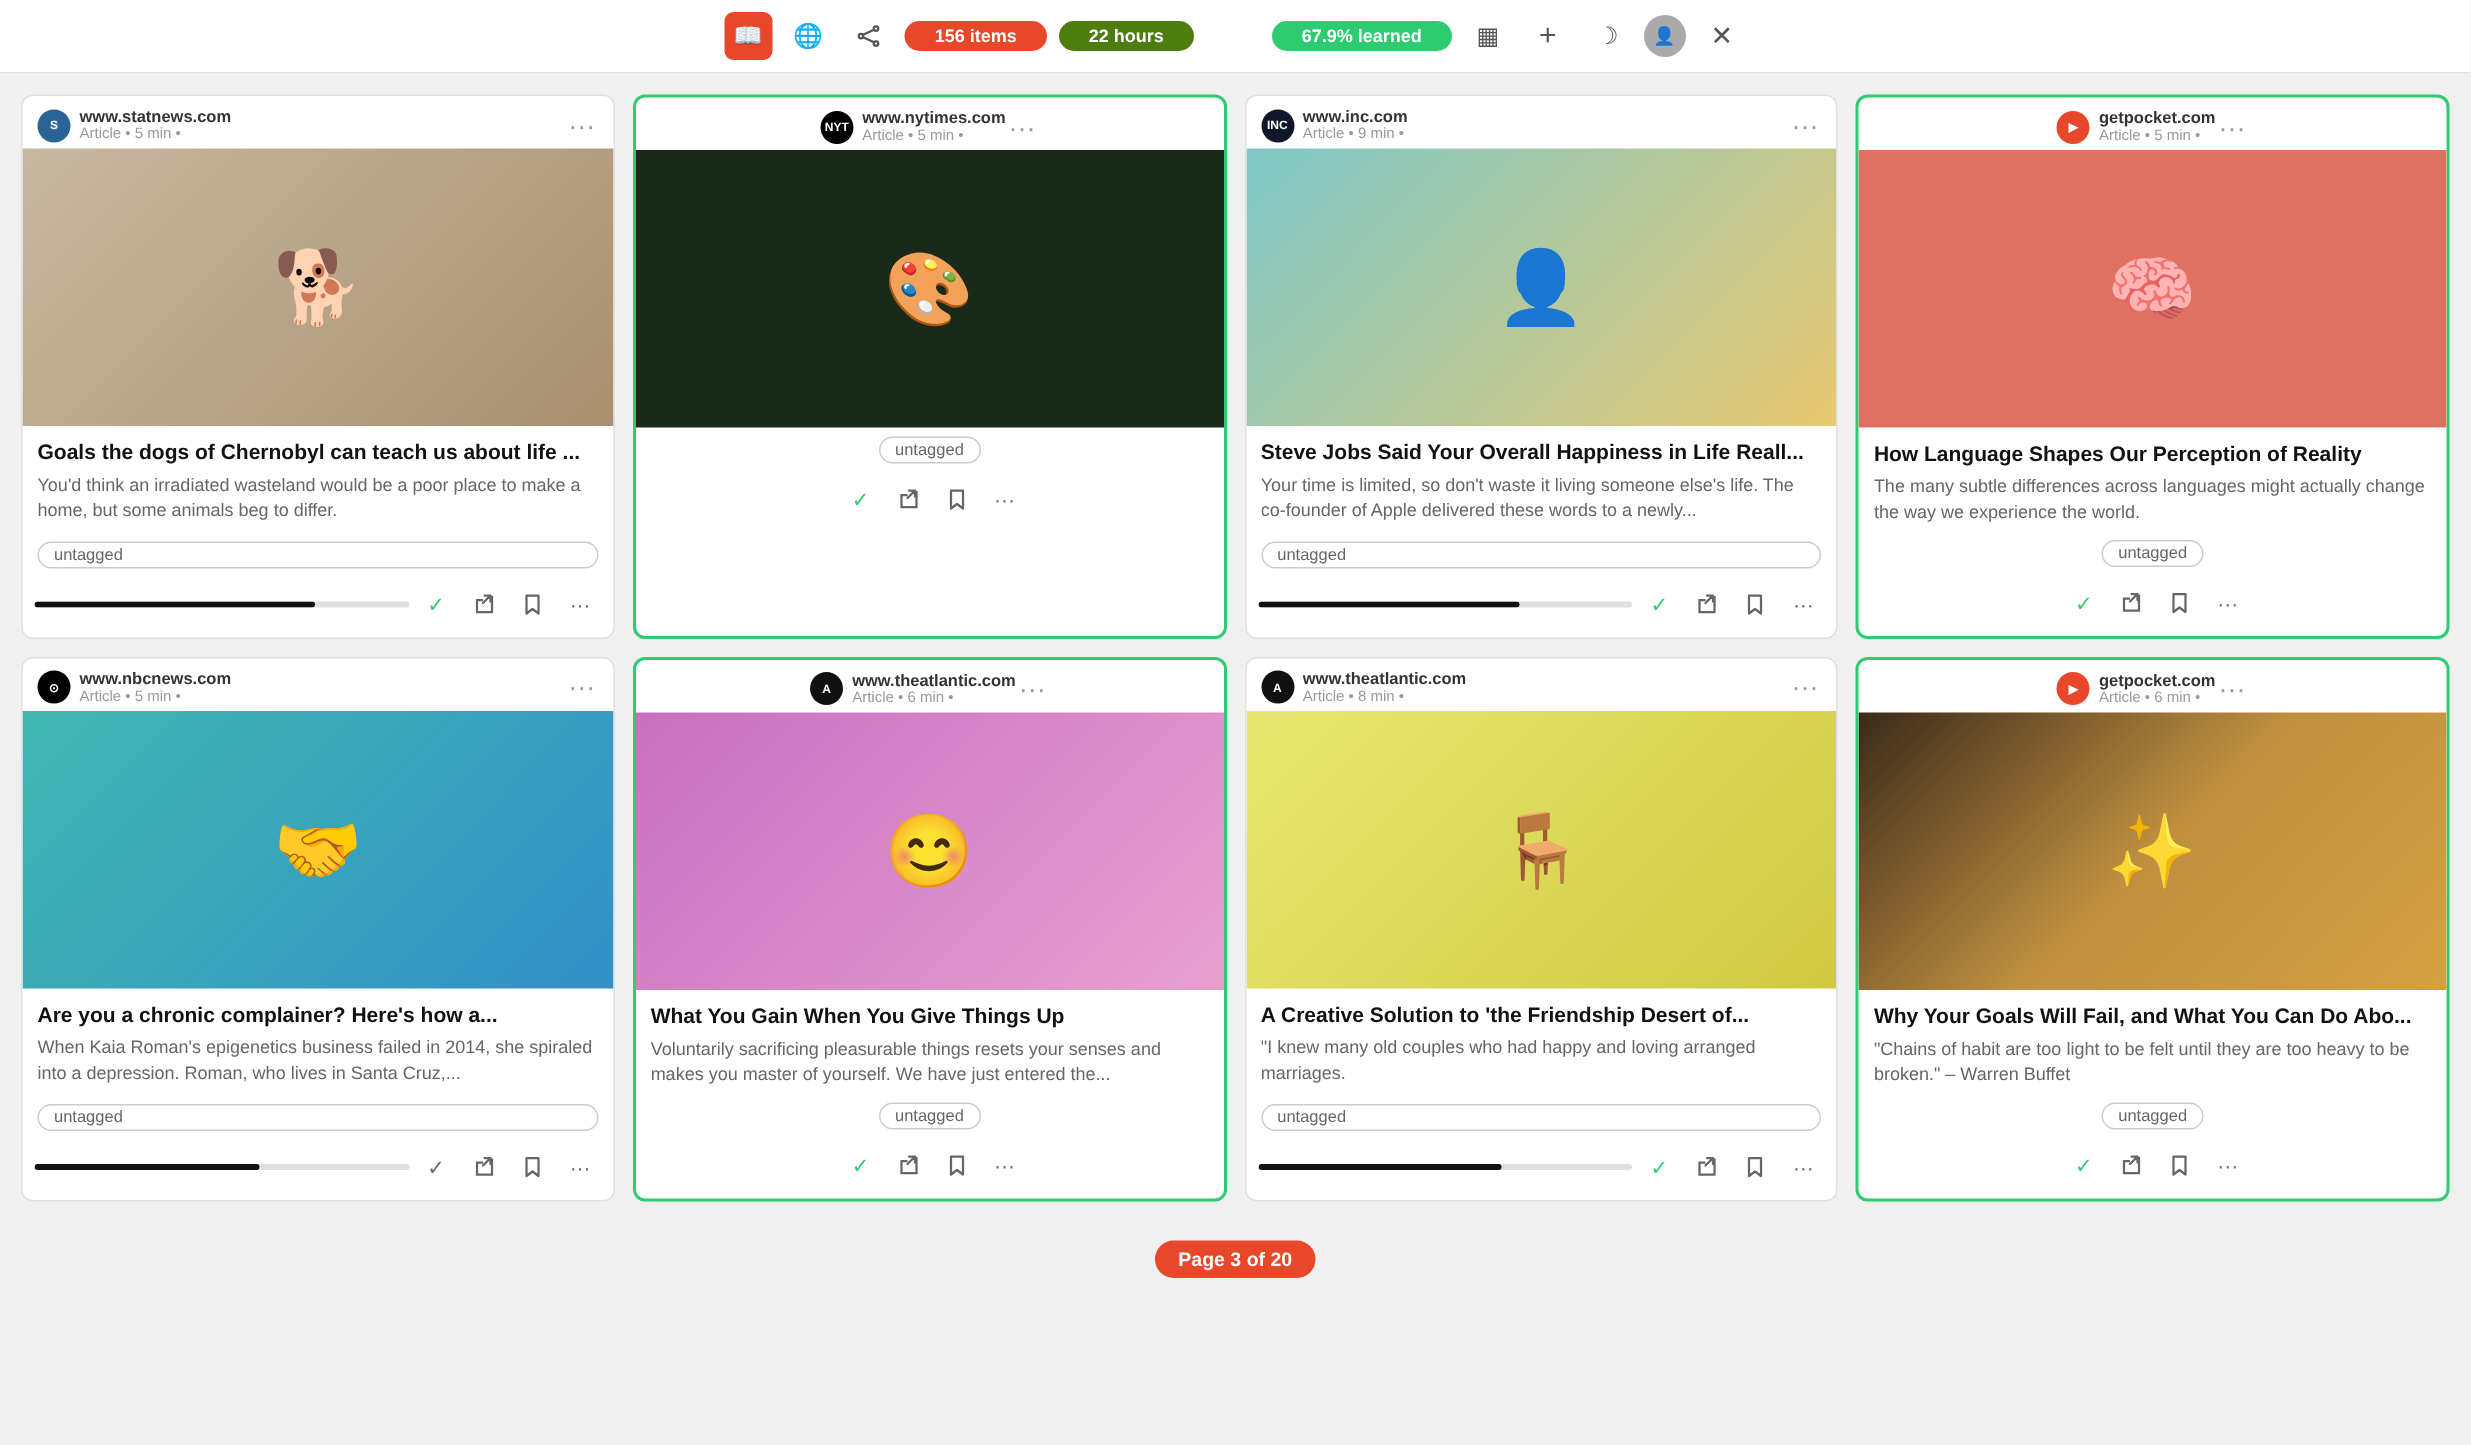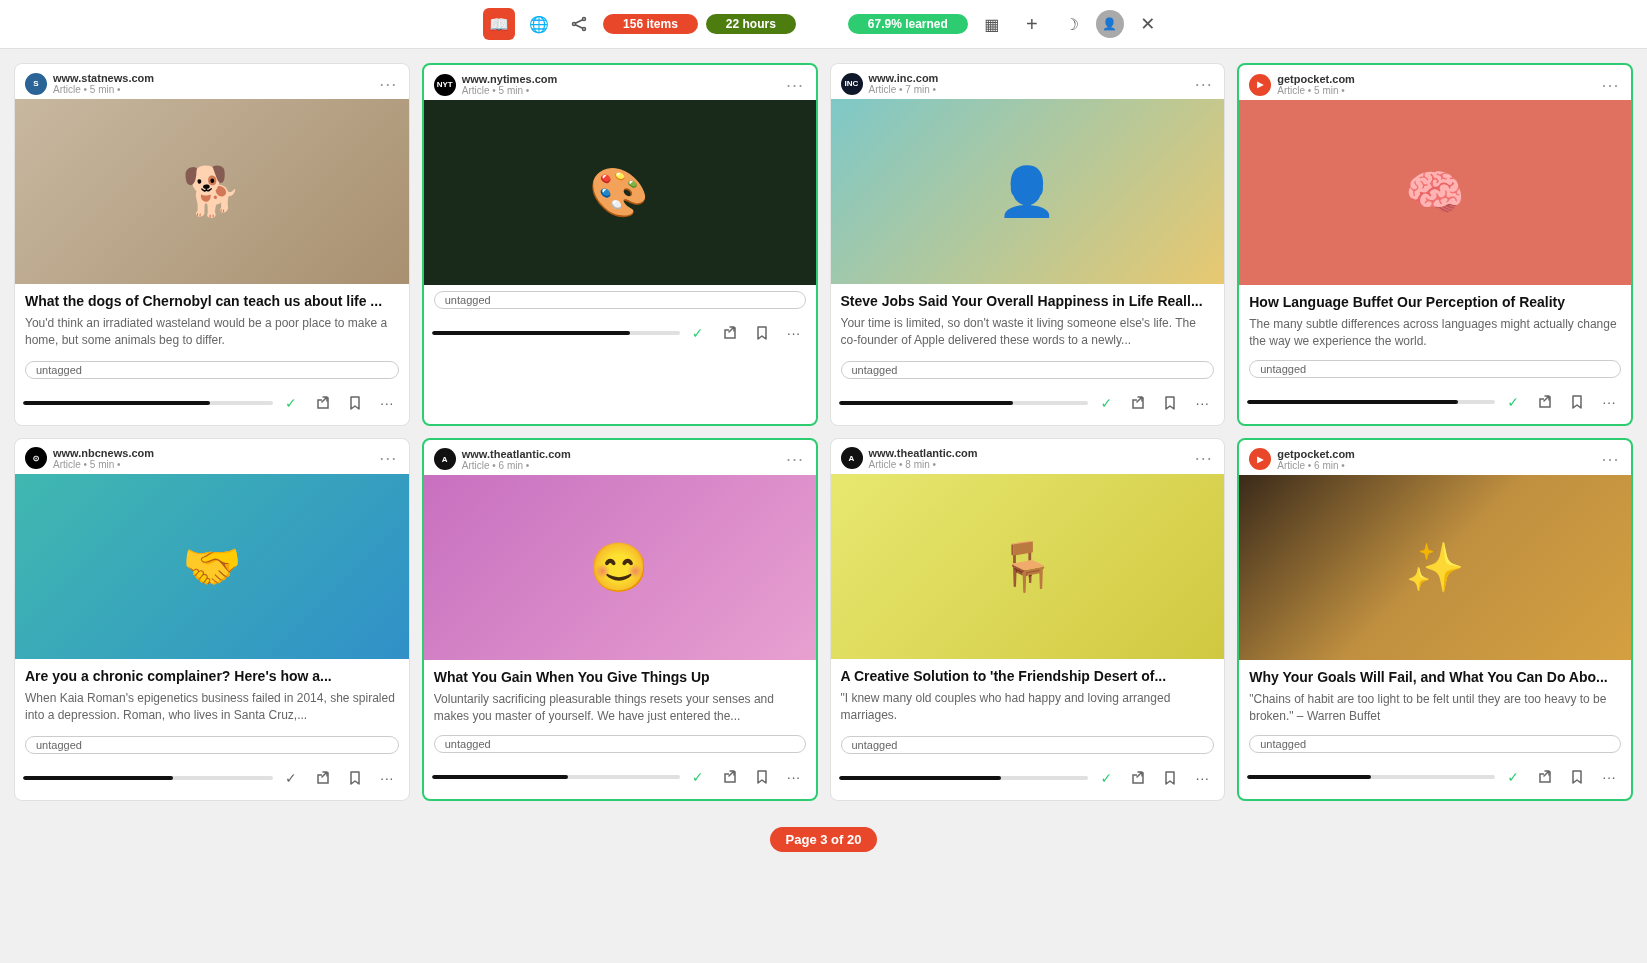--- a/index.html
+++ b/index.html
@@ -65,20 +65,21 @@
       background: #fff;
       border-radius: 8px;
       margin: 6px;
       overflow: hidden;
       border: 1px solid #e0e0e0;
       display: flex;
       flex-direction: column;
     }
     .card.highlighted {
       border: 2px solid #2ecc71;
+      align-items: center;
     }
 
     .card-header {
       display: flex;
       align-items: center;
       justify-content: space-between;
       padding: 8px 10px 4px;
     }
     .card-source-info {
       display: flex;
@@ -236,21 +237,21 @@
         </div>
         <div>
           <div class="card-meta-domain">www.statnews.com</div>
           <div class="card-meta-sub">Article • 5 min •</div>
         </div>
       </div>
       <div class="card-dots">···</div>
     </div>
     <div class="img-placeholder img-dogs" style="font-size:48px;">🐕</div>
     <div class="card-body">
-      <div class="card-title">What the dogs of Chernobyl can teach us about life ...</div>
+      <div class="card-title">Goals the dogs of Chernobyl can teach us about life ...</div>
       <div class="card-excerpt">You'd think an irradiated wasteland would be a poor place to make a home, but some animals beg to differ.</div>
     </div>
     <span class="card-tag">untagged</span>
     <div class="card-footer">
       <div class="progress-bar-wrap">
         <div class="progress-bar-fill" style="width:75%"></div>
       </div>
       <div class="footer-icon green">✓</div>
       <div class="footer-icon">
         <svg width="14" height="14" viewBox="0 0 14 14" fill="none" stroke="#666" stroke-width="1.5">
@@ -301,21 +302,21 @@
     </div>
   </div>
     <div class="card">
     <div class="card-header">
       <div class="card-source-info">
         <div class="source-logo inc" style="background:#0f172a">
           <span style="font-size:8px; font-weight:bold; color:#fff;">INC</span>
         </div>
         <div>
           <div class="card-meta-domain">www.inc.com</div>
-          <div class="card-meta-sub">Article • 7 min •</div>
+          <div class="card-meta-sub">Article • 9 min •</div>
         </div>
       </div>
       <div class="card-dots">···</div>
     </div>
     <div class="img-placeholder img-jobs" style="font-size:48px;">👤</div>
     <div class="card-body">
       <div class="card-title">Steve Jobs Said Your Overall Happiness in Life Reall...</div>
       <div class="card-excerpt">Your time is limited, so don't waste it living someone else's life. The co-founder of Apple delivered these words to a newly...</div>
     </div>
     <span class="card-tag">untagged</span>
@@ -346,21 +347,21 @@
         </div>
         <div>
           <div class="card-meta-domain">getpocket.com</div>
           <div class="card-meta-sub">Article • 5 min •</div>
         </div>
       </div>
       <div class="card-dots">···</div>
     </div>
     <div class="img-placeholder img-language" style="font-size:48px;">🧠</div>
     <div class="card-body">
-      <div class="card-title">How Language Buffet Our Perception of Reality</div>
+      <div class="card-title">How Language Shapes Our Perception of Reality</div>
       <div class="card-excerpt">The many subtle differences across languages might actually change the way we experience the world.</div>
     </div>
     <span class="card-tag">untagged</span>
     <div class="card-footer">
       <div class="progress-bar-wrap">
         <div class="progress-bar-fill" style="width:85%"></div>
       </div>
       <div class="footer-icon green">✓</div>
       <div class="footer-icon">
         <svg width="14" height="14" viewBox="0 0 14 14" fill="none" stroke="#666" stroke-width="1.5">

